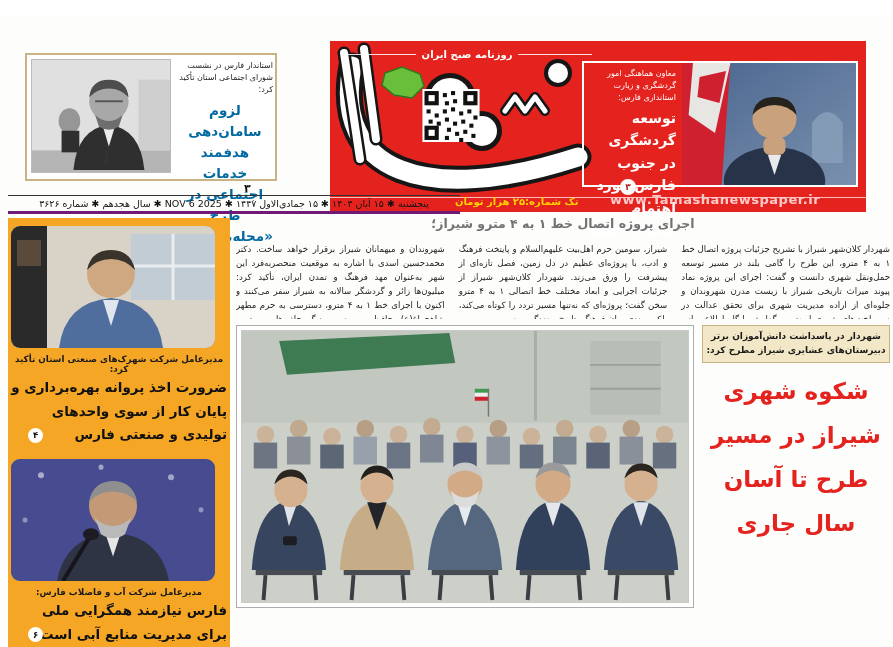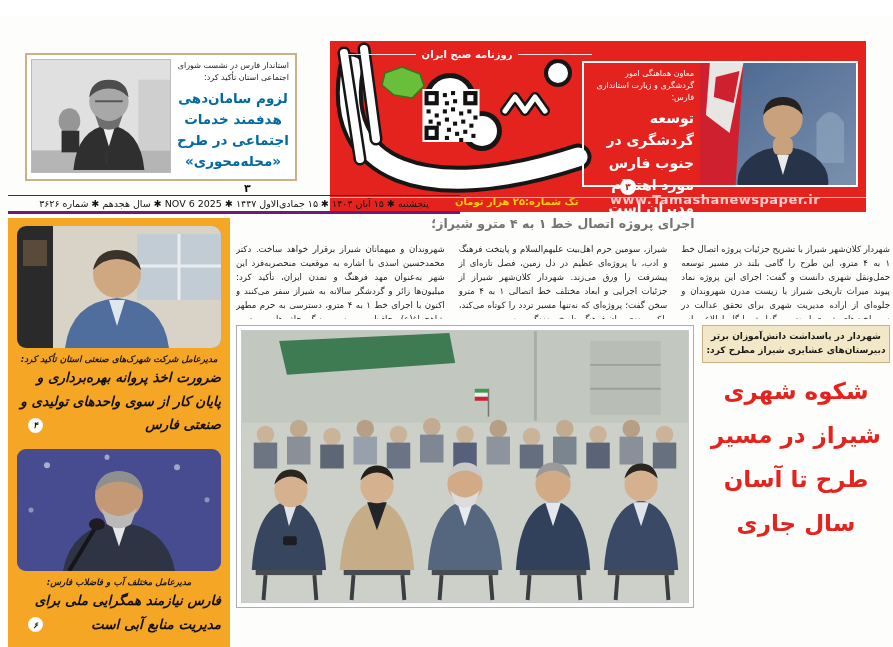--- a/index.html
+++ b/index.html
@@ -8,43 +8,43 @@
   #page { position:relative; width:893px; height:647px; background:#fdfdfc; overflow:hidden; margin:16px auto; }
 
   
   .masthead { position:absolute; left:330px; top:25px; width:536px; height:171px; background:#e5231e; }
   .tagline-wrap { position:absolute; left:12px; top:8px; width:250px; display:flex; align-items:center; gap:6px; }
   .tagline-wrap .dash { flex:1; border-top:1px solid #ffffff; opacity:.85; }
   .tagline { color:#fff; font-size:10px; font-weight:bold; white-space:nowrap; direction:rtl; }
   .logo-svg { position:absolute; left:0; top:0; width:280px; height:171px; }
   .qr { position:absolute; left:92px; top:48px; width:58px; height:53px; }
   .promo-box { position:absolute; left:252px; top:20px; width:276px; height:126px; border:2px solid #fff; display:flex; }
-  .promo-text { width:116px; padding:5px 6px; color:#fff; direction:rtl; }
+  .promo-text { width:98px; padding:5px 6px; color:#fff; direction:rtl; }
   .promo-kicker { font-size:8px; line-height:1.5; text-align:right; }
   .promo-headline { font-size:14px; font-weight:800; line-height:1.6; margin-top:3px; }
   .promo-photo { flex:1; background:#56719b; }
   .promo-badge { position:absolute; left:290px; top:138px; width:16px; height:16px; border-radius:50%; background:#fff; color:#b3261e; font-size:9px; font-weight:bold; display:flex; align-items:center; justify-content:center; z-index:4; }
   .mast-strip { position:absolute; left:0; bottom:0; width:100%; height:15px; border-top:1px solid rgba(255,255,255,.7);padding-left:23px; }
   .price { position:absolute; left:125px; bottom:5px; color:#ffd200; font-size:10px; font-weight:bold; direction:rtl; white-space:nowrap; }
   .website { position:absolute; left:280px; bottom:5px; color:#ffc9c9; font-size:13px; letter-spacing:.5px; cursor:pointer;font-weight:bold; }
 
   
-  .tl-box { position:absolute; left:25px; top:37px; width:272px; height:128px; border:2px solid #c9b384; background:#fff; display:flex; padding:4px; gap:4px; }
+  .tl-box { position:absolute; left:25px; top:37px; width:252px; height:128px; border:2px solid #c9b384; background:#fff; display:flex; padding:4px; gap:4px; }
   .tl-photo { width:140px; height:114px; border:1px solid #bbb; overflow:hidden; flex:none; }
   .tl-text { flex:1; direction:rtl; padding:1px 2px; }
   .tl-kicker { font-size:8px; color:#222; line-height:1.5; text-align:right; }
   .tl-headline { font-size:13.5px; font-weight:800; color:#0369a1; line-height:1.55; text-align:center; margin-top:4px; }
   .tl-ref { position:absolute; left:244px; top:166px; font-size:11px; font-weight:bold; color:#111; }
 
   
   .dateline { position:absolute; left:8px; top:179px; width:452px; height:19px; border-top:1px solid #333; border-bottom:3px solid #701a75; display:flex; align-items:center; justify-content:center; font-size:9.5px; color:#111; direction:rtl; white-space:nowrap; }
 
   
   .sidebar { position:absolute; left:8px; top:202px; width:222px; height:434px; background:#f6a625; }
-  .side-card { position:relative; padding:8px 9px 4px;font-style:italic; }
+  .side-card { position:relative; padding:8px 3px 4px; }
   .side-photo { width:204px; height:122px; border-radius:9px; overflow:hidden; background:#888; }
   .side-kicker { font-size:8.8px; font-weight:bold; color:#1a1a1a; text-align:center; margin-top:6px; direction:rtl; }
   .side-headline { font-size:13.5px; font-weight:800; color:#111; text-align:right; line-height:1.75; margin-top:2px; direction:rtl; }
   .side-badge { position:absolute; left:20px; bottom:8px; width:15px; height:15px; border-radius:50%; background:#fff; color:#111; font-size:8.5px; font-weight:bold; display:flex; align-items:center; justify-content:center; }
 
   
   .main-col { position:absolute; left:236px; top:200px; width:654px; }
   .lead-kicker { text-align:center; color:#737373; font-weight:bold; font-size:12.5px; direction:rtl; }
   .lead-headline { text-align:center; color:#0c0c0c; font-weight:900; font-size:44px; line-height:1.05; direction:rtl; margin-top:1px; letter-spacing:-1px; }
   .lead-body { display:flex; direction:rtl; gap:14px; margin-top:12px; height:76px; overflow:hidden; }
@@ -236,21 +236,21 @@
           <path d="M 46,120 q 8,-44 56,-48 q 48,4 56,48 Z" fill="#2e3444"></path>
           <polygon points="94,72 110,72 102,96" fill="#e6e6e6"></polygon>
           <circle cx="102" cy="46" r="24" fill="#c49a76"></circle>
           <path d="M 78,42 q 4,-20 24,-20 q 20,0 24,20 q -10,-10 -24,-10 q -14,0 -24,10 Z" fill="#8f8f8f"></path>
           <path d="M 84,58 q 18,16 36,0 l -6,16 q -12,8 -24,0 Z" fill="#b9b9b9"></path>
 
           <line x1="52" y1="120" x2="78" y2="78" stroke="#15151a" stroke-width="4"></line>
           <ellipse cx="80" cy="74" rx="8" ry="6" fill="#1c1c22"></ellipse>
         </svg>
       </div>
-      <div class="side-kicker">مدیرعامل مختلف آب و فاضلاب فارس:</div>
+      <div class="side-kicker">مدیرعامل شرکت آب و فاضلاب فارس:</div>
       <div class="side-headline">فارس نیازمند همگرایی ملی برای مدیریت منابع آبی است</div>
       <div class="side-badge">۶</div>
     </div>
   </div>
 
   <div class="main-col">
     <div class="lead-kicker">اجرای پروژه اتصال خط ۱ به ۴ مترو شیراز؛</div>
 
     <div class="lead-body">
       <p>شهردار کلان‌شهر شیراز با تشریح جزئیات پروژه اتصال خط ۱ به ۴ مترو، این طرح را گامی بلند در مسیر توسعه حمل‌ونقل شهری دانست و گفت: اجرای این پروژه نماد پیوند میراث تاریخی شیراز با زیست مدرن شهروندان و جلوه‌ای از اراده مدیریت شهری برای تحقق عدالت در زیرساخت‌های شهری است. به گزارش پایگاه اطلاع‌رسانی شهرداری شیراز، کلان‌شهر</p>

